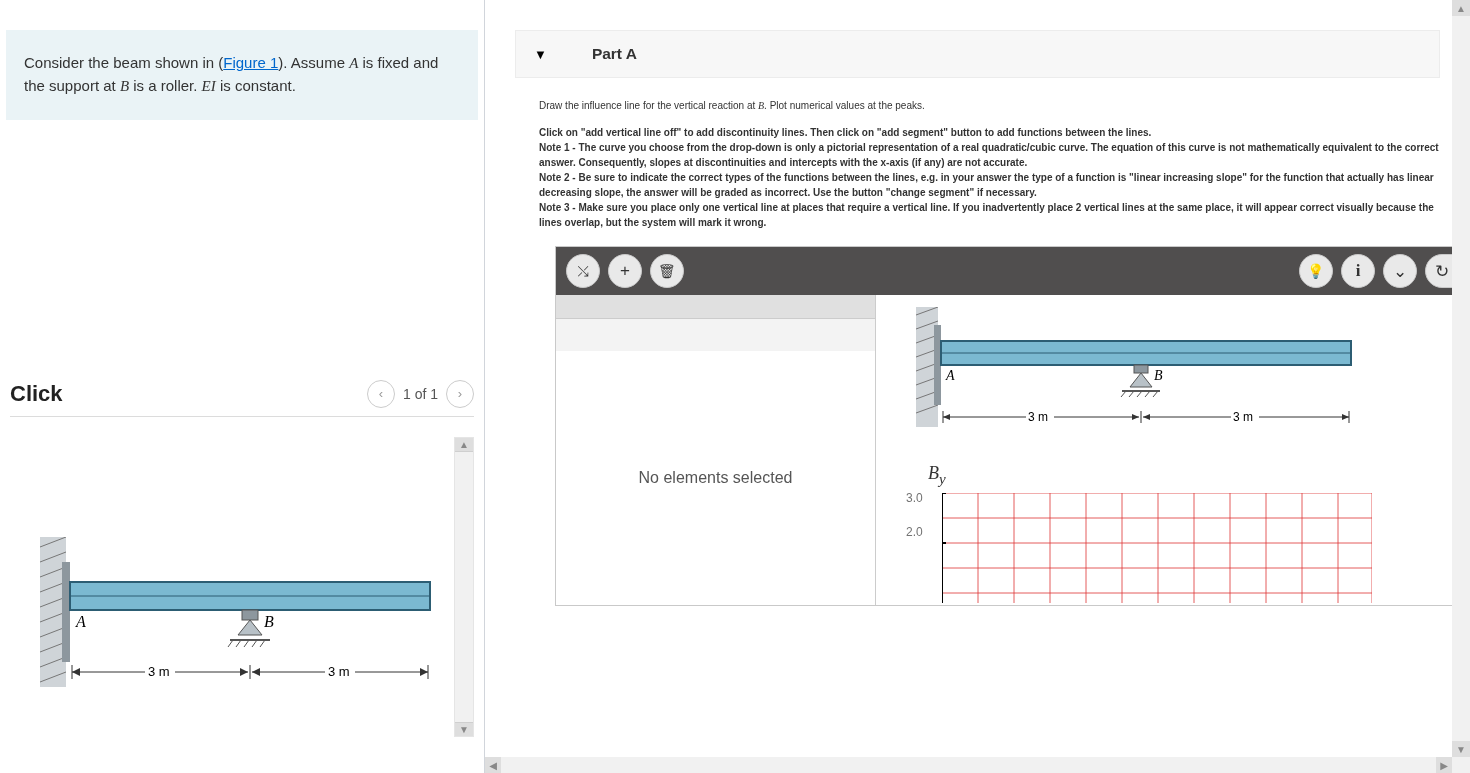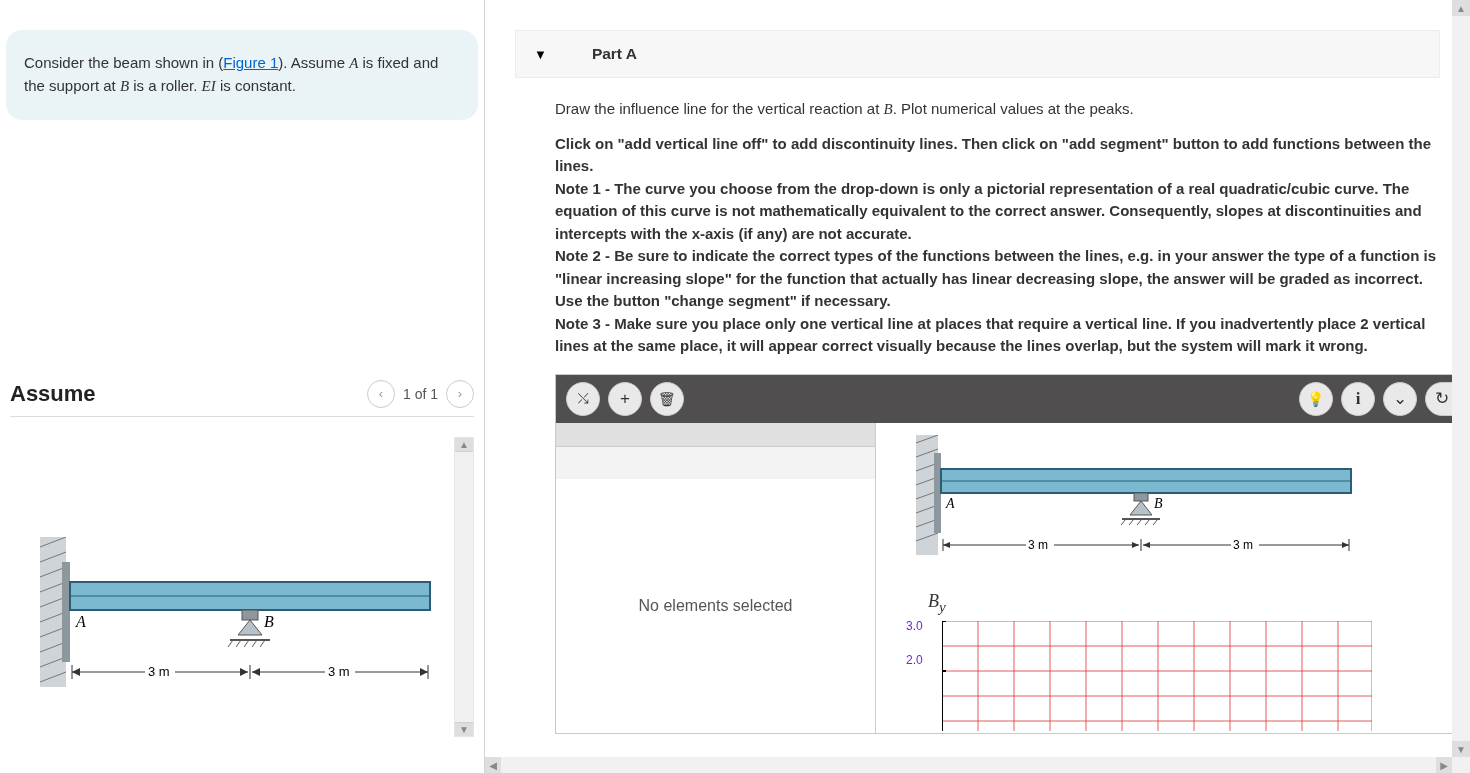--- a/index.html
+++ b/index.html
@@ -1,19 +1,19 @@
 <!DOCTYPE html>
 <html><head>
 <meta charset="utf-8">
 <style>
   * { box-sizing: border-box; }
   html, body { margin: 0; padding: 0; font-family: Arial, Helvetica, sans-serif; color: #333; background: #fff; }
   .page { display: flex; width: 1470px; height: 773px; position: relative; }
   .left-pane { width: 485px; padding: 0; border-right: 1px solid #d1d5db; position: relative; }
-  .intro-box { margin: 30px 6px 0 6px; background: #eaf3f6; padding: 22px 18px 22px 18px; font-size: 15px; line-height: 1.45; border-radius: 16px; }
+  .intro-box { margin: 30px 6px 0 6px; background: #eaf3f6; padding: 22px 18px 22px 18px; font-size: 15px; line-height: 1.45; }
   .intro-box a { color: #0066cc; text-decoration: underline; }
   .italic { font-style: italic; font-family: "Times New Roman", serif; }
   .figure-header { display: flex; align-items: center; justify-content: space-between; margin: 260px 10px 0 10px; border-bottom: 1px solid #dcdcdc; padding-bottom: 8px; }
   .figure-header h3 { margin: 0; font-size: 22px; font-weight: bold; color: #222; }
   .pager { display: flex; align-items: center; gap: 8px; font-size: 14px; color: #555; }
   .pager .nav-btn { width: 28px; height: 28px; border: 1px solid #ccc; border-radius: 50%; background: #fff; display: flex; align-items: center; justify-content: center; color: #999; font-size: 13px; }
   .figure-area { position: relative; margin: 20px 10px 0 10px; height: 300px; }
   .scroll-gutter { position: absolute; top: 0; right: 0; width: 20px; height: 300px; background: #f1f1f1; border: 1px solid #e5e5e5; }
   .scroll-gutter .thumb-top { position: absolute; top: 0; left: 0; right: 0; height: 14px; background: #dedede; border-bottom: 1px solid #cfcfcf; display:flex; align-items:center; justify-content:center; color:#888; font-size:10px; }
   .scroll-gutter .thumb-bot { position: absolute; bottom: 0; left: 0; right: 0; height: 14px; background: #dedede; border-top: 1px solid #cfcfcf; display:flex; align-items:center; justify-content:center; color:#888; font-size:10px; }
@@ -21,49 +21,49 @@
   .right-pane { flex: 1; padding: 0 0 0 30px; position: relative; overflow: hidden; }
   .right-scroll { position: absolute; top: 0; right: 0; width: 18px; height: 100%; background: #f1f1f1; }
   .right-scroll .up { position:absolute; top:0; left:0; right:0; height:16px; background:#dedede; display:flex; align-items:center; justify-content:center; font-size:10px; color:#888; }
   .right-scroll .down { position:absolute; bottom:16px; left:0; right:0; height:16px; background:#dedede; display:flex; align-items:center; justify-content:center; font-size:10px; color:#888; }
   .right-scroll-h { position:absolute; left:0; bottom:0; right:18px; height:16px; background:#f1f1f1; }
   .right-scroll-h .lft { position:absolute; left:0; top:0; bottom:0; width:16px; background:#dedede; display:flex; align-items:center; justify-content:center; font-size:10px; color:#888; }
   .right-scroll-h .rgt { position:absolute; right:0; top:0; bottom:0; width:16px; background:#dedede; display:flex; align-items:center; justify-content:center; font-size:10px; color:#888; }
   .part-header { display: flex; align-items: center; gap: 14px; background: #f7f7f7; border: 1px solid #ececec; margin: 30px 30px 0 0; padding: 14px 18px; }
   .part-header .arrow { color: #000; font-size: 13px; }
   .part-header .label { font-weight: bold; font-size: 15.5px; margin-left: 31px; }
-  .question-body { margin: 20px 30px 0 40px; font-size: 15px; line-height: 1.5; }
+  .question-body { margin: 20px 30px 0 24px; font-size: 10px; line-height: 1.5; }
   .question-body .prompt { margin-bottom: 12px; }
   .question-body .notes { font-weight: bold; }
   .drawing-widget { margin: 16px 0 0 40px; border: 1px solid #c9c9c9; background: #fff; height: 360px; position: relative; overflow:hidden; }
   .toolbar { height: 48px; background: #504e4e; display: flex; align-items: center; padding: 0 10px; justify-content: space-between; }
   .toolbar .left, .toolbar .right { display: flex; gap: 8px; }
   .circle-btn { width: 34px; height: 34px; border-radius: 50%; background: #e9e9e9; border: 1px solid #c9c9c9; display: flex; align-items: center; justify-content: center; color: #333; font-size: 17px; font-family: Arial; }
   .widget-body { display: flex; height: calc(100% - 48px); }
   .sel-panel { width: 320px; border-right: 1px solid #ccc; background: #f3f3f3; display: flex; flex-direction: column; gap: 32px; }
   .sel-panel .gray-strip { height: 24px; background: #e0e0e0; border-bottom:1px solid #ccc; }
   .sel-panel .noel { flex: 1; display: flex; align-items: center; justify-content: center; color: #555; font-size: 16px; background:#fff; margin:0; }
   .plot-panel { flex: 1; background: #fff; position: relative; }
   .plot-panel .mini-beam { position: absolute; left: 40px; top: 12px; }
   .plot-panel .ylabel { position:absolute; left:52px; top:168px; font-family:"Times New Roman",serif; font-style: italic; font-size:18px; }
-  .plot-panel .ytick { position:absolute; left:30px; font-size:12px; color:#6d28d9; }
+  .plot-panel .ytick { position:absolute; left:30px; font-size:12px; color:#737373; }
   .plot-panel .grid { position:absolute; left:66px; top:198px; }
 </style>
 </head>
 <body>
 
 <div class="page">
 
   <div class="left-pane">
     <div class="intro-box">
       <span>Consider the beam shown in (</span><a href="#">Figure 1</a><span>). Assume </span><span class="italic">A</span><span> is fixed and the support at </span><span class="italic">B</span><span> is a roller. </span><span class="italic">EI</span><span> is constant.</span>
     </div>
 
     <div class="figure-header">
-      <h3>Assume</h3>
+      <h3>Click</h3>
       <div class="pager">
         <div class="nav-btn">‹</div>
         <span>1 of 1</span>
         <div class="nav-btn">›</div>
       </div>
     </div>
 
     <div class="figure-area">
       <svg class="beam-fig" width="400" height="180">
 

